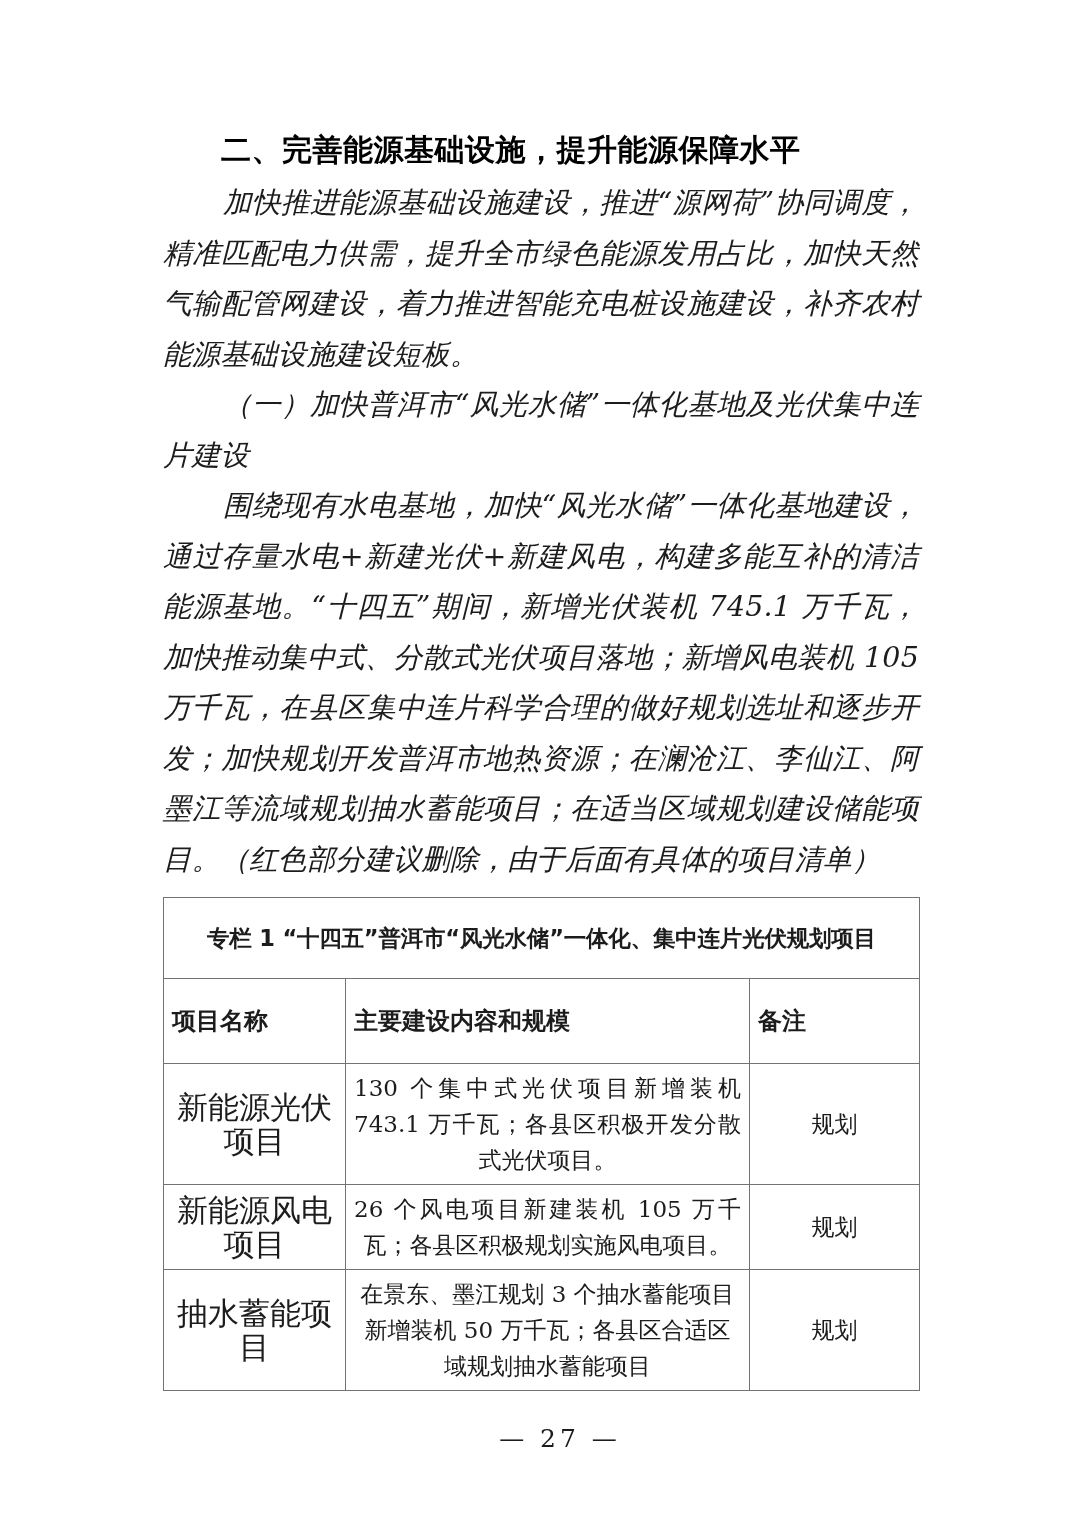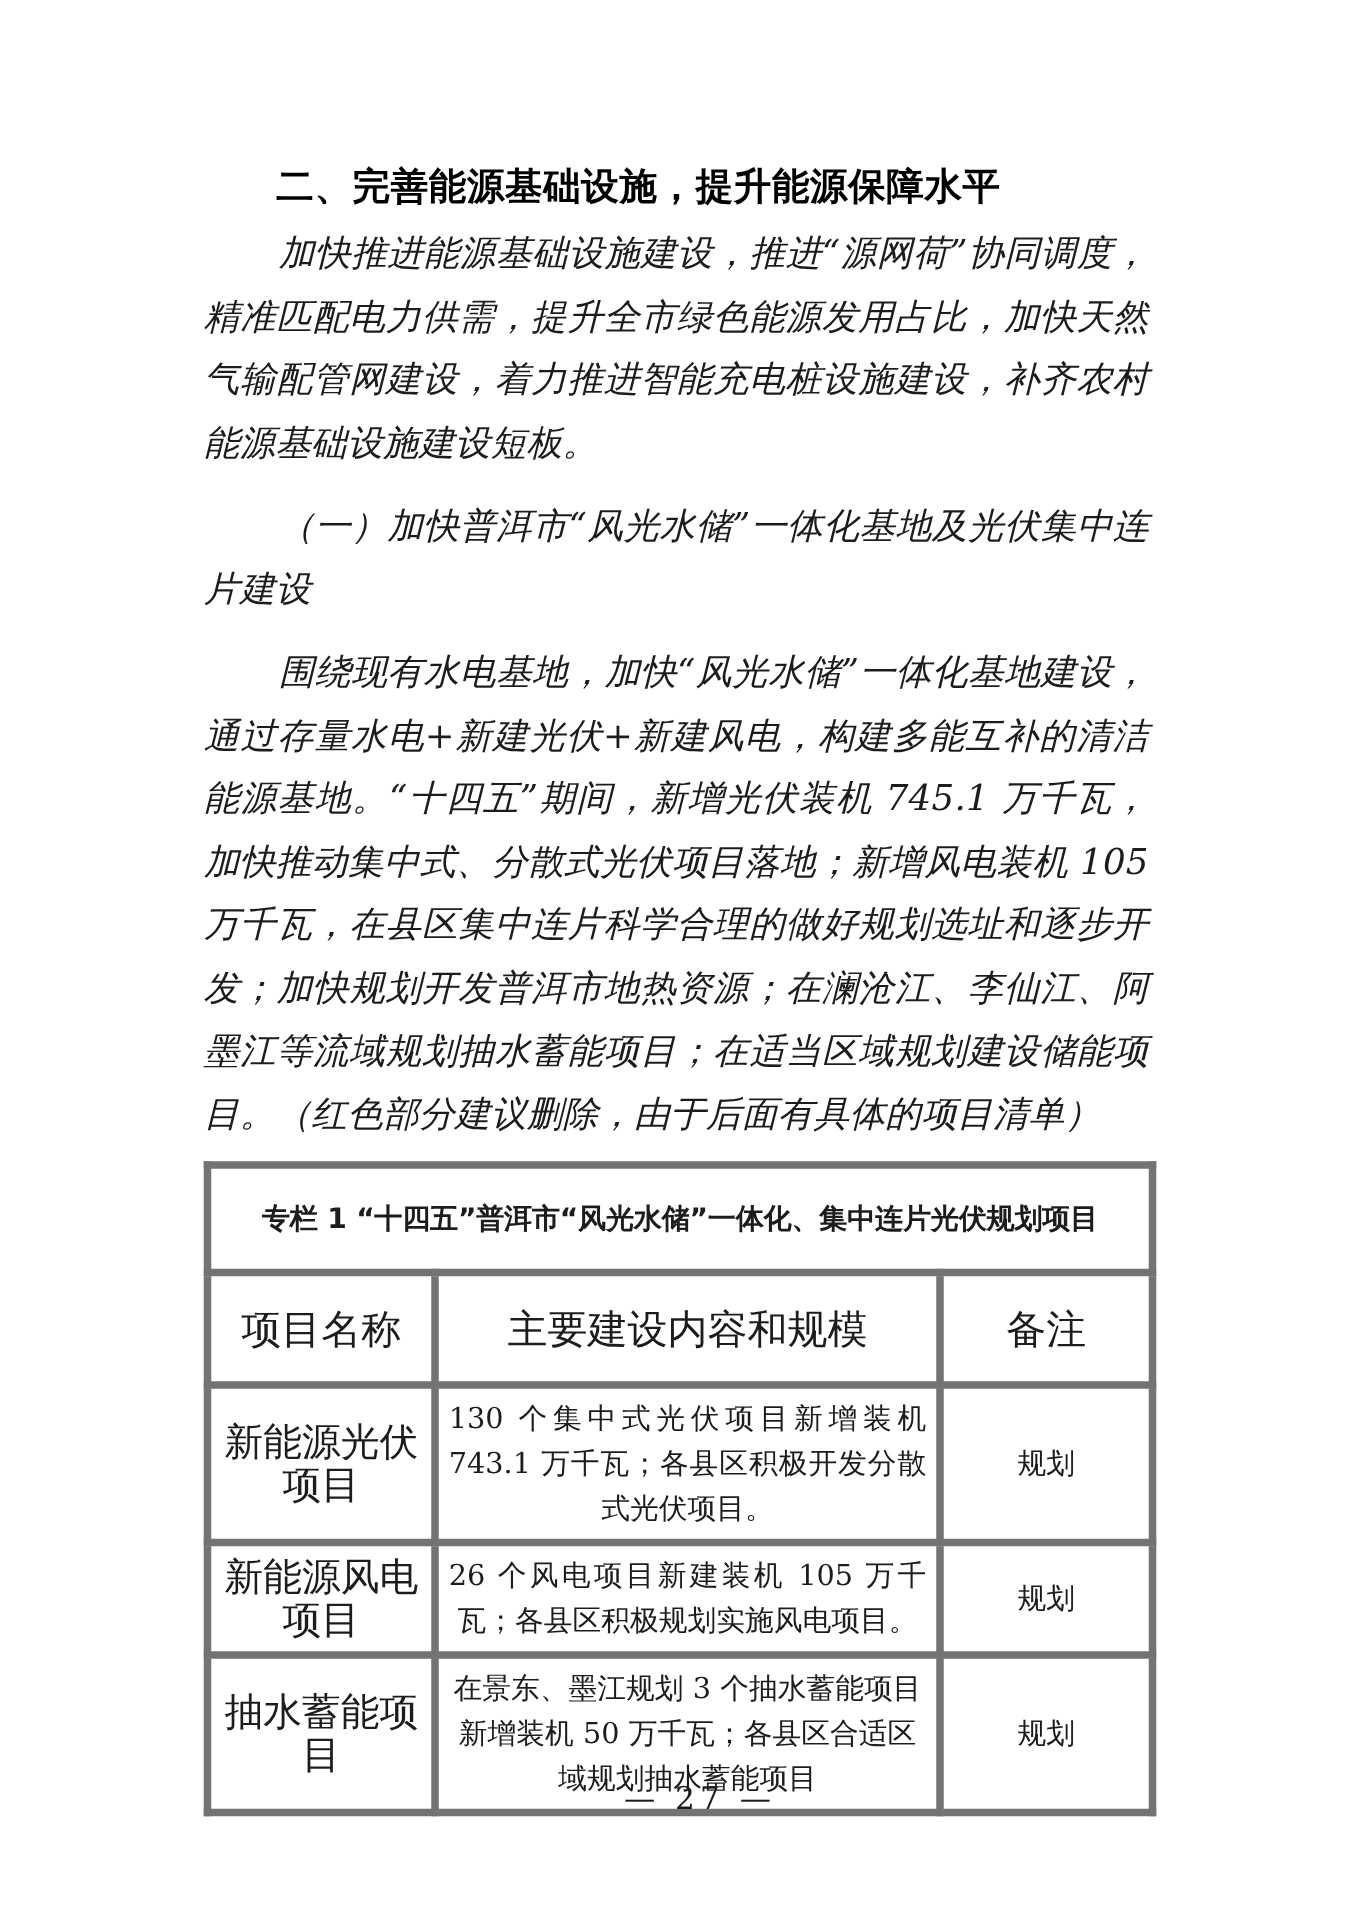--- a/index.html
+++ b/index.html
@@ -49,54 +49,54 @@
     font-size: 28.5px;
     line-height: 50.5px;
     color: #1c1c1c;
     margin: 0;
     text-align: justify;
     text-justify: inter-ideograph;
     text-indent: 60px;
     letter-spacing: 0.2px;
     font-style: italic;
   }
-  .para + .para { margin-top: 16px; }
+  .para + .para { margin-top: 0; }
 
   
   .table-wrap {
     margin-top: 12px;
     width: 756px;
   }
   table.box-table {
     border-collapse: collapse;
     width: 756px;
     table-layout: fixed;
     font-family: "DejaVu Serif", "Liberation Serif", serif;
   }
   table.box-table td, table.box-table th {
-    border: 6px solid #737373;
+    border: 1px solid #737373;
     padding: 6px 8px;
     vertical-align: middle;
     color: #1c1c1c;
   }
   td.box-title {
     text-align: center;
     font-family: "DejaVu Sans", "Liberation Sans", sans-serif;
     font-weight: 700;
     font-size: 22.5px;
     line-height: 34px;
     letter-spacing: -0.2px;
     height: 68px;
     white-space: nowrap;
   }
   th.col-head {
-    text-align: center;
+    text-align: left;
     font-family: "DejaVu Sans", "Liberation Sans", sans-serif;
-    font-weight: 400;
-    font-size: 32px;
+    font-weight: 700;
+    font-size: 24px;
     line-height: 34px;
     height: 72px;
   }
   td.cell-name {
     text-align: center;
     font-size: 31px;
     line-height: 34px;
   }
   td.cell-desc {
     text-align: center;

